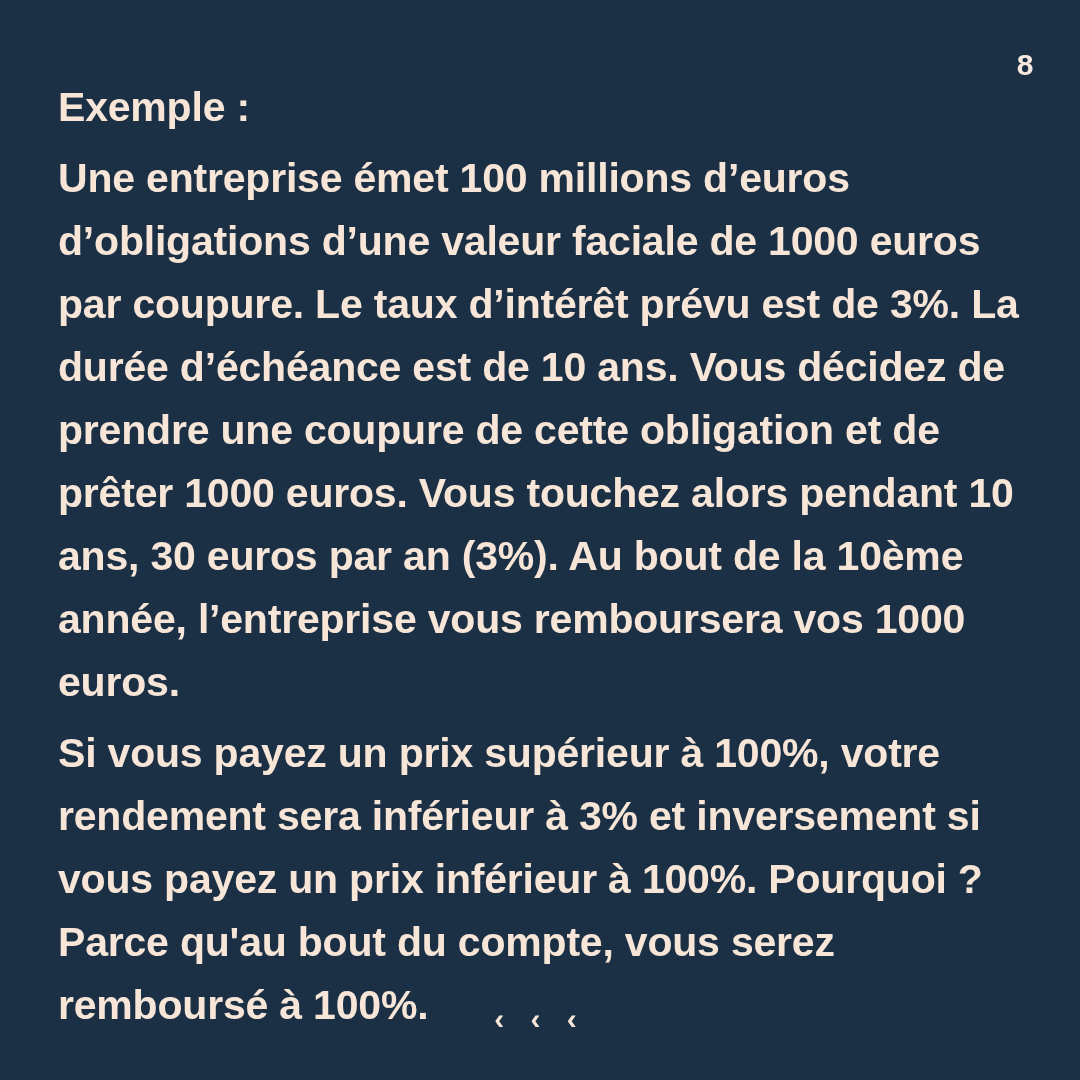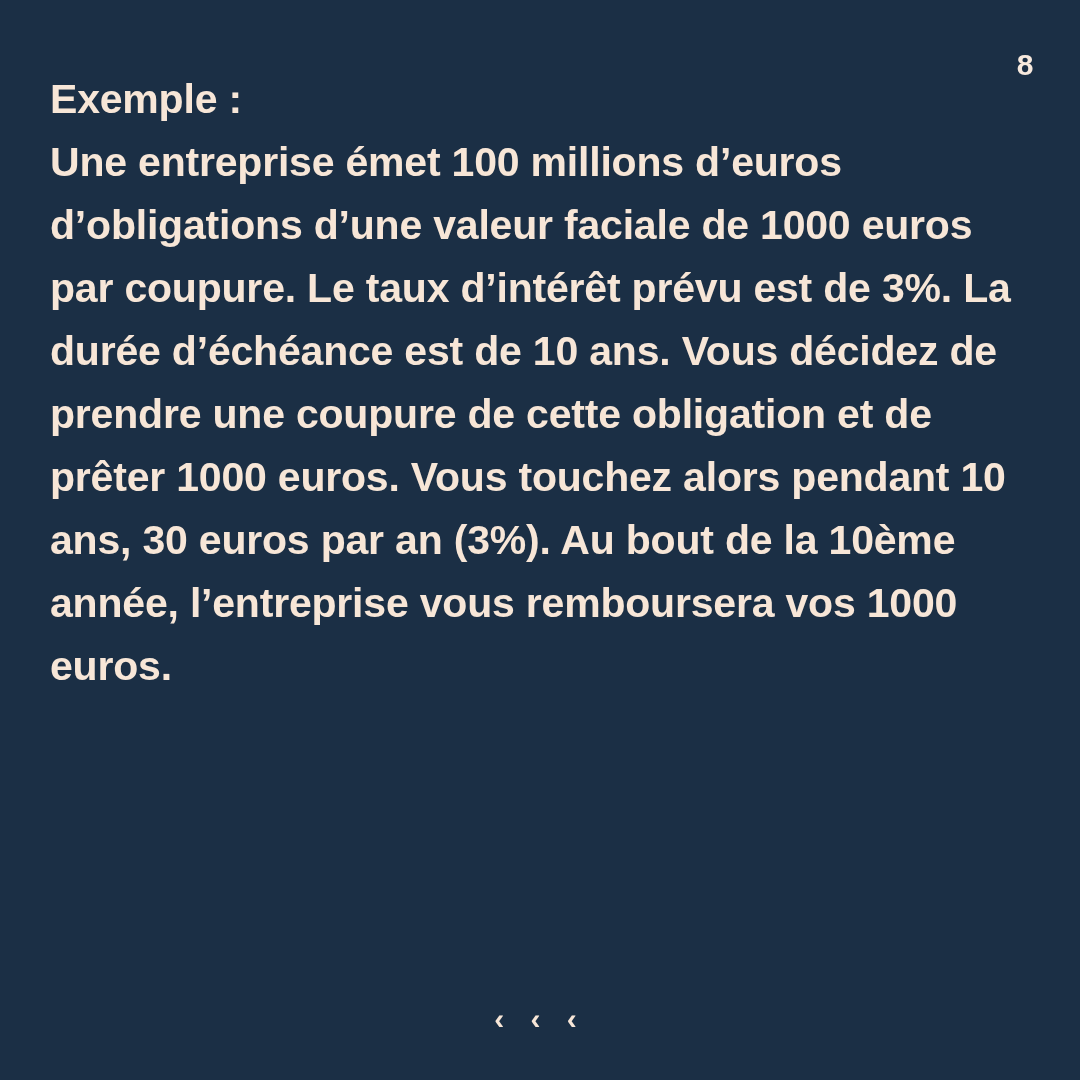--- a/index.html
+++ b/index.html
@@ -35,21 +35,21 @@
     left: 50px;
     top: 68px;
     width: 985px;
     color: #f7e6d7;
     font-size: 41px;
     font-weight: bold;
     line-height: 63px;
     letter-spacing: -0.2px;
   }
   .para {
-    margin: 0;
+    margin: 8px;
   }
   .chevrons {
     position: absolute;
     left: 0;
     right: 0;
     bottom: 44px;
     text-align: center;
     color: #f7e6d7;
     font-size: 30px;
     font-weight: bold;
@@ -59,17 +59,18 @@
 </head>
 <body>
 
 <div class="slide">
 
   <div class="page-number">8</div>
 
   <div class="body-text">
     <p class="para">Exemple :</p>
     <p class="para">Une entreprise émet 100 millions d’euros d’obligations d’une valeur faciale de 1000 euros par coupure. Le taux d’intérêt prévu est de 3%. La durée d’échéance est de 10 ans. Vous décidez de prendre une coupure de cette obligation et de prêter 1000 euros. Vous touchez alors pendant 10 ans, 30 euros par an (3%). Au bout de la 10ème année, l’entreprise vous remboursera vos 1000 euros.</p>
+    <p class="para">Si vous payez un prix supérieur à 100%, votre rendement sera inférieur à 3% et inversement si vous payez un prix inférieur à 100%. Pourquoi ? Parce qu'au bout du compte, vous serez remboursé à 100%.</p>
   </div>
 
   <div class="chevrons">‹ ‹ ‹</div>
 
 </div>
 
 </body></html>

